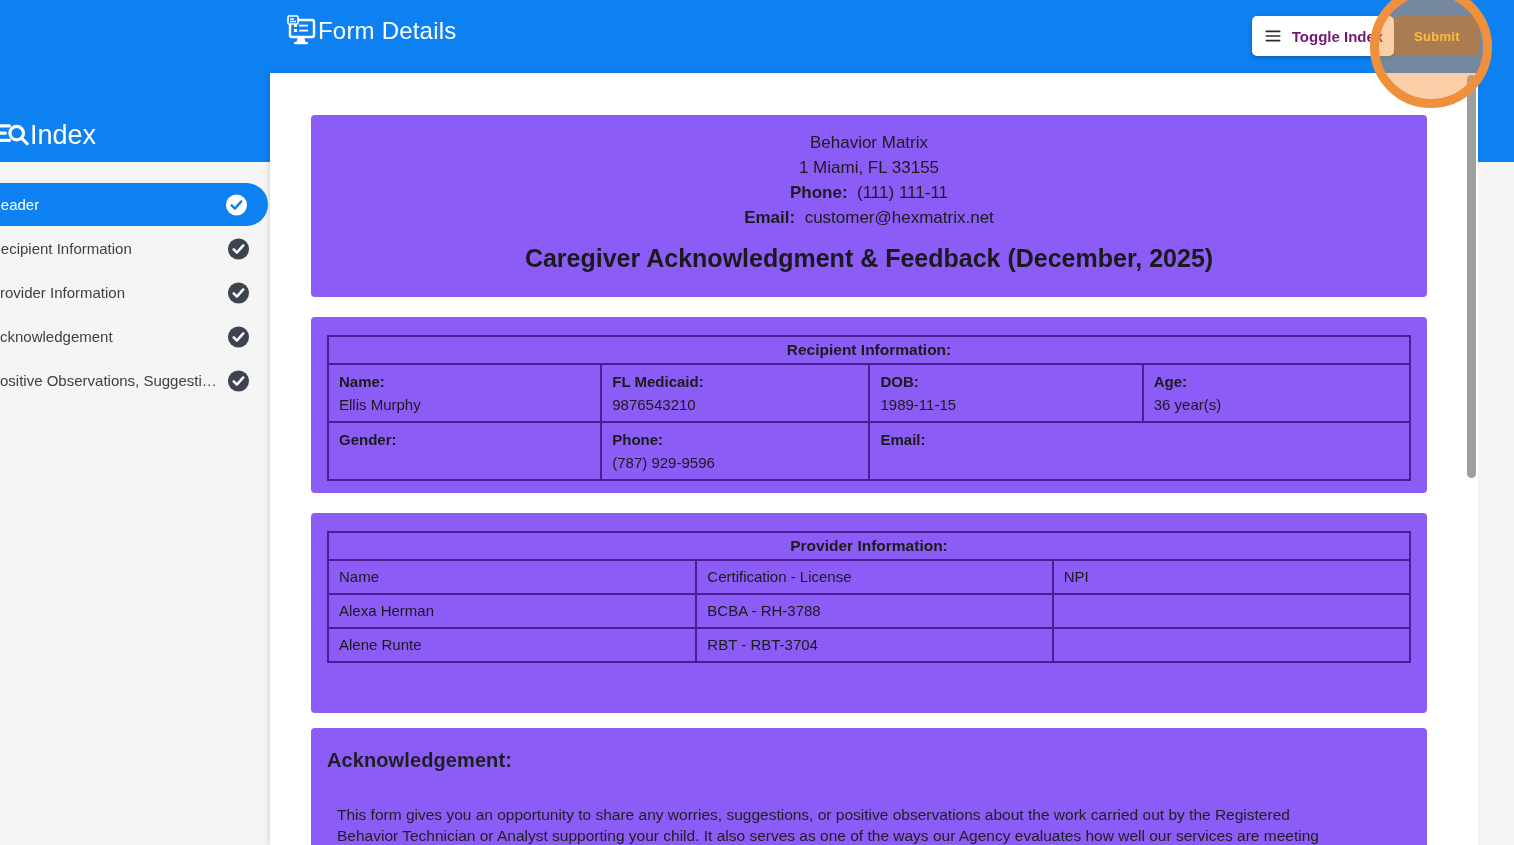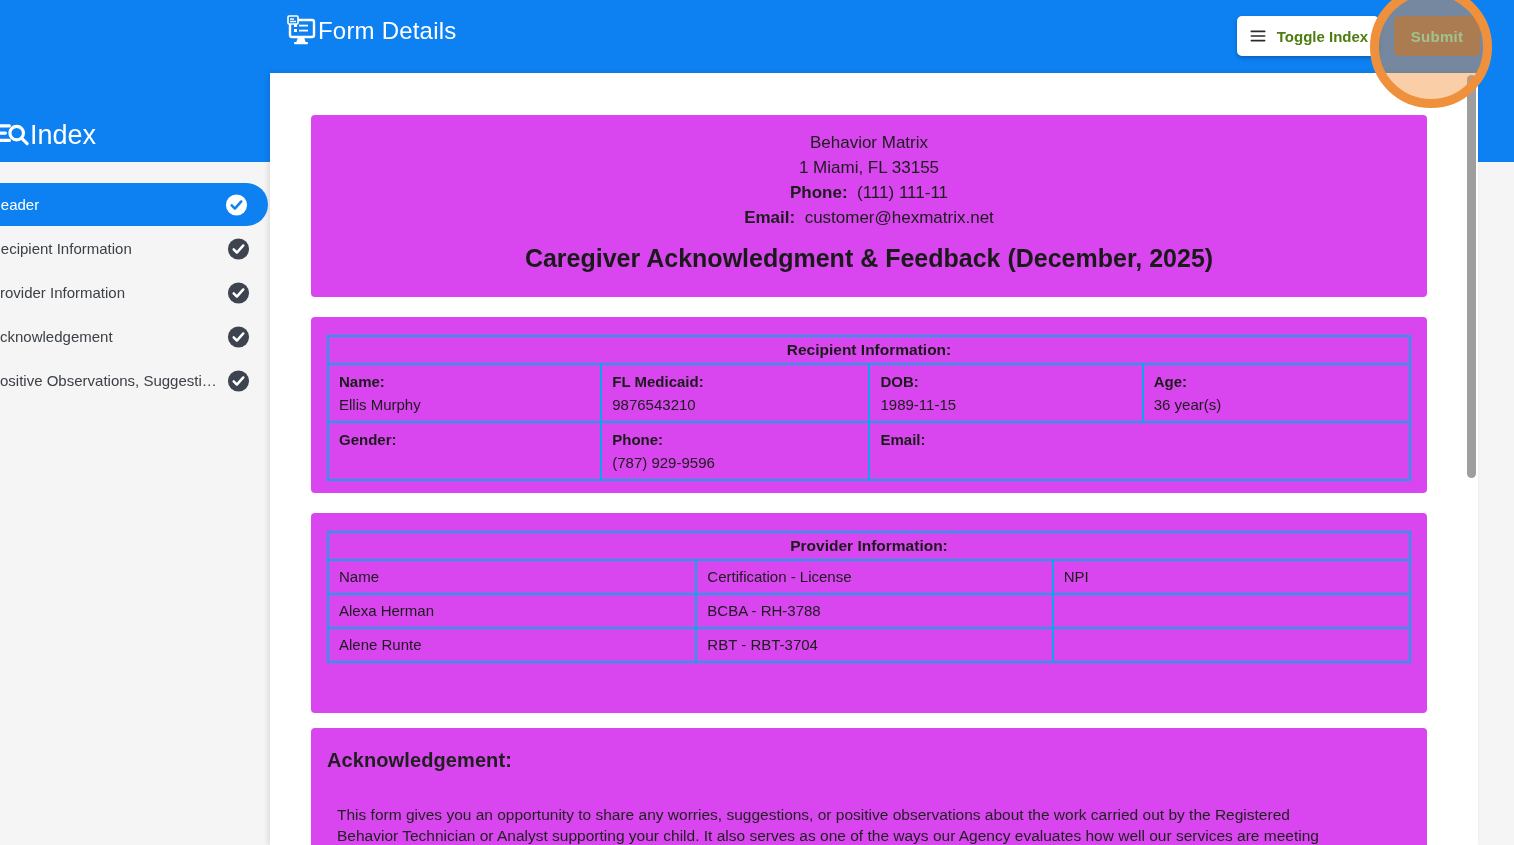--- a/index.html
+++ b/index.html
@@ -25,30 +25,31 @@
     color: #ffffff; z-index: 6;
   }
   .app-header-title .title-text {
     font-size: 24px; font-weight: 500; letter-spacing: .2px;
   }
   .hdr-btns { position: absolute; top: 16px; left: 1237px; display: flex; gap: 16px; z-index: 6; }
   .btn-toggle {
     width: 142px; height: 40px;
     background: #ffffff; border: none; border-radius: 5px;
     display: flex; align-items: center; justify-content: center; gap: 9px;
-    font-family: inherit; font-size: 15px; font-weight: 700; color: #4d7c0f;
+    font-family: inherit; font-size: 15px; font-weight: 700; color: #701a75;
     box-shadow: 0 2px 4px rgba(0,0,0,.25);
     cursor: pointer;
+    margin-left: 15px;
   }
   .btn-submit {
     position: absolute; left: 1394px; top: 16px;
     width: 86px; height: 40px;
     background: #6f6a66; border: none; border-radius: 5px;
-    font-family: inherit; font-size: 15px; font-weight: 700;
-    color: #5eead4; letter-spacing: .3px;
+    font-family: inherit; font-size: 13px; font-weight: 700;
+    color: #fde047; letter-spacing: .3px;
     z-index: 6; cursor: pointer;
   }
 
   
   .click-annotation {
     position: absolute; left: 1370px; top: -14px;
     width: 122px; height: 122px;
     border: 9px solid #ef913c; border-radius: 50%;
     background: rgba(244,147,58,0.45);
     z-index: 20; pointer-events: none;
@@ -83,38 +84,38 @@
   
   .content-card {
     position: absolute; left: 270px; top: 73px;
     width: 1208px; height: 772px;
     background: #ffffff;
     box-shadow: -2px 0 5px rgba(0,0,0,0.10);
     overflow: hidden;
     z-index: 4;
   }
   .doc-col { width: 1116px; margin-left: 41px; }
-  .panel { background: #d946ef; border-radius: 4px; }
+  .panel { background: #8b5cf6; border-radius: 4px; }
 
   
   .panel-dochead { margin-top: 42px; height: 182px; padding-top: 15px; text-align: center; color: #1c1c1c; }
   .panel-dochead .line { font-size: 17px; line-height: 25px; }
   .panel-dochead .line b { font-weight: 700; }
   .doc-title { margin-top: 14px; font-size: 25px; font-weight: 700; color: #1a1a1a; }
 
   
   .panel-table { padding: 18px 16px; }
   .panel-recipient { margin-top: 20px; height: 176px; }
   .panel-provider  { margin-top: 20px; height: 200px; }
   table.doc-table {
     width: 100%; border-collapse: collapse;
     font-size: 15px; color: #1b1b1b;
   }
   table.doc-table td, table.doc-table th {
-    border: 2px solid #0ea5e9; vertical-align: top; text-align: left;
+    border: 2px solid #4c1d95; vertical-align: top; text-align: left;
     padding: 5px 10px; font-weight: 400;
   }
   table.doc-table td.caption-cell {
     text-align: center; font-weight: 700; padding: 4px; font-size: 15.5px;
   }
   .fld-label { font-weight: 700; display: block; line-height: 23px; }
   .fld-value { display: block; line-height: 23px; min-height: 23px; }
   .prov-cell { line-height: 22px; margin-left: 8px; }
 
   

